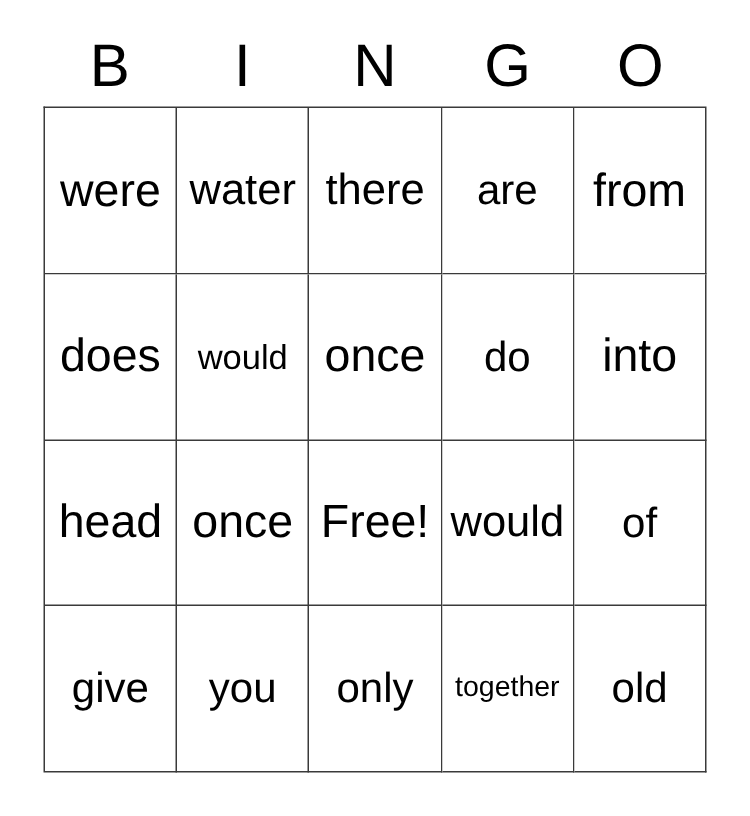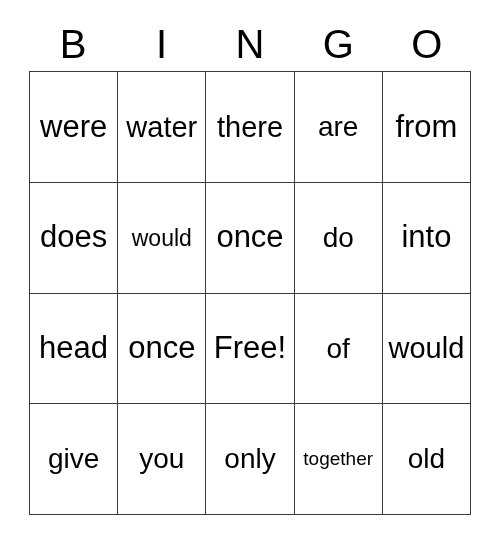--- a/index.html
+++ b/index.html
@@ -150,24 +150,24 @@
       <div class="bingo-cell">
           <span class="cell-text sz-lg">head</span>
         </div>
       <div class="bingo-cell">
           <span class="cell-text sz-lg">once</span>
         </div>
       <div class="bingo-cell">
           <span class="cell-text sz-lg">Free!</span>
         </div>
       <div class="bingo-cell">
-          <span class="cell-text sz-xl">of</span>
+          <span class="cell-text sz-md">would</span>
         </div>
       <div class="bingo-cell">
-          <span class="cell-text sz-md">would</span>
+          <span class="cell-text sz-xl">of</span>
         </div>
     </div>
 
 
     <div class="bingo-row">
       <div class="bingo-cell">
           <span class="cell-text sz-xl">give</span>
         </div>
       <div class="bingo-cell">
           <span class="cell-text sz-xl">you</span>

